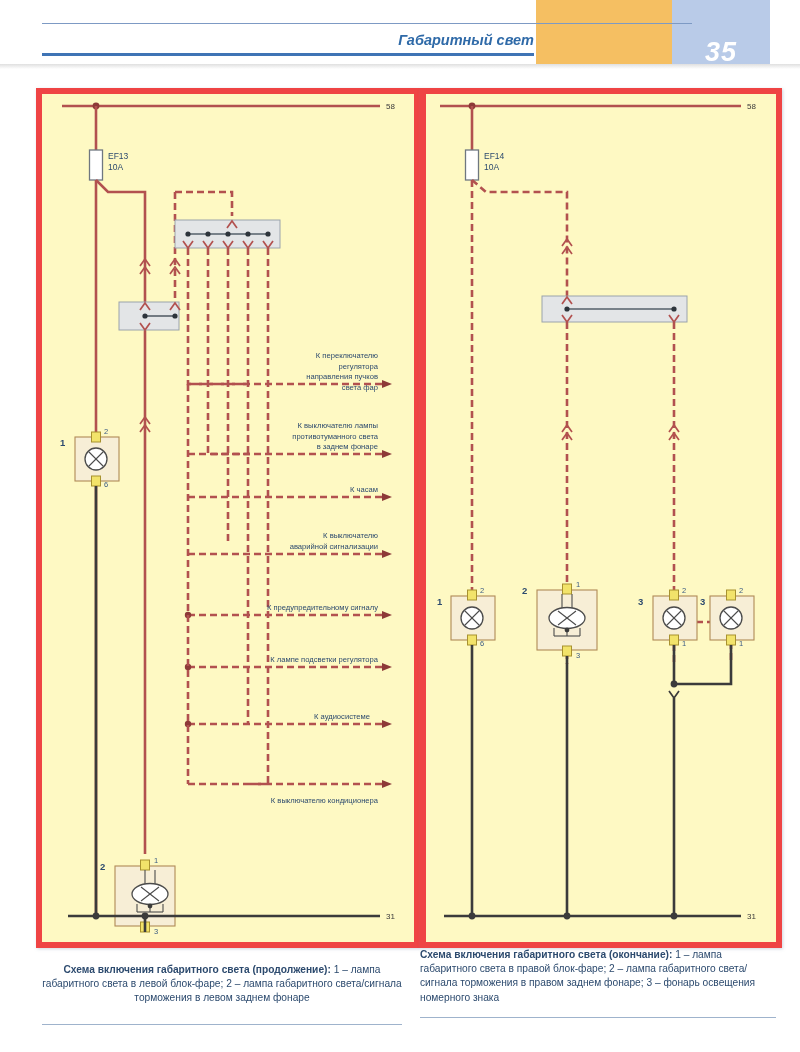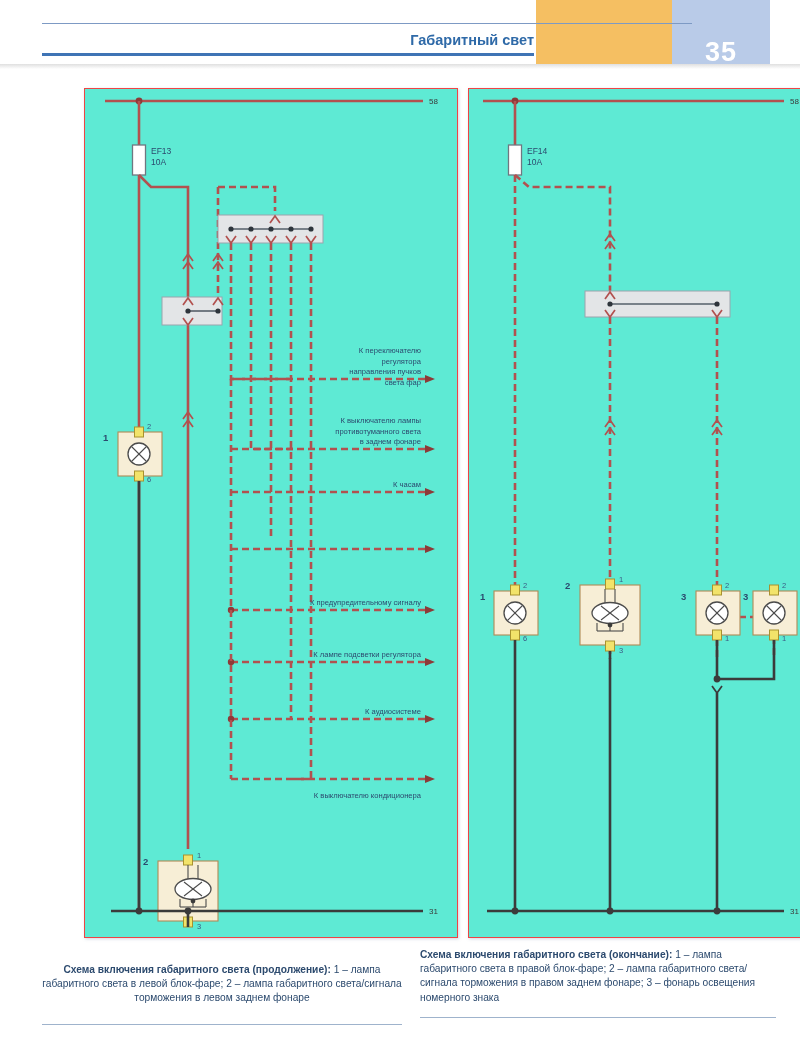--- a/index.html
+++ b/index.html
@@ -8,35 +8,35 @@
     width:800px; height:1052px;
     background:#ffffff;
     font-family:"Liberation Sans","DejaVu Sans",sans-serif;
     color:#2c4a6e;
     position:relative;
     overflow:hidden;
   }
   .page{position:relative;width:800px;height:1052px;background:#fff;}
 
   
-  .hdr{position:absolute;left:0;top:0;width:800px;height:70px;}
+  .hdr{position:absolute;left:0;top:0;width:800px;height:70px;font-style:italic;}
   .hdr-orange{position:absolute;left:536px;top:0;width:136px;height:64px;background:#f5bf62;}
   .hdr-blue{position:absolute;left:672px;top:0;width:98px;height:64px;background:#b9cbe8;}
   .hdr-pagenum{position:absolute;left:672px;top:32px;width:98px;height:40px;
     color:#ffffff;font-size:27px;font-weight:bold;text-align:center;line-height:40px;letter-spacing:1px;}
   .hdr-rule-top{position:absolute;left:42px;top:23px;width:650px;height:1px;background:#7d9ac4;}
   .hdr-title{position:absolute;left:42px;top:26px;width:492px;height:28px;
      text-align:right;font-size:14.5px;font-weight:bold;color:#2f6aa8;line-height:28px;}
   .hdr-rule-bot{position:absolute;left:42px;top:53px;width:492px;height:3px;background:#3f74b5;}
   .hdr-shadow{position:absolute;left:0;top:64px;width:800px;height:5px;
      background:linear-gradient(to bottom,rgba(150,150,150,.30),rgba(255,255,255,0));}
 
   
-  .frame{position:absolute;background:#5eead4;border:1px solid #ef4444;
-     box-shadow:1px 1px 3px rgba(120,140,170,.35);margin-left:48px;}
+  .frame{position:absolute;background:#fef9c3;border:6px solid #ef4444;
+     box-shadow:1px 1px 3px rgba(120,140,170,.35);}
   #frame-left{left:36px;top:88px;width:372px;height:848px;}
   #frame-right{left:420px;top:88px;width:350px;height:848px;}
 
   svg.sch{position:absolute;left:0;top:0;overflow:visible;}
 
   
   .w-red{stroke:#b2514f;stroke-width:2.6;fill:none;}
   .w-dash{stroke:#b2514f;stroke-width:2.6;fill:none;stroke-dasharray:7 4;}
   .w-blk{stroke:#3b3b3b;stroke-width:2.6;fill:none;}
   .dotR{fill:#8d3a38;}
@@ -207,27 +207,31 @@
     </div>
     <div class="branch-txt" style="left:150px;top:257px;width:186px;">
       <div>К переключателю</div>
       <div>регулятора</div>
       <div>направления пучков</div>
       <div>света фар</div>
     </div>
     <div class="branch-txt" style="left:150px;top:391px;width:186px;">
       <div>К часам</div>
     </div>
+    <div class="branch-txt" style="left:150px;top:437px;width:186px;">
+      <div>К выключателю</div>
+      <div>аварийной сигнализации</div>
+    </div>
     <div class="branch-txt" style="left:150px;top:509px;width:186px;">
       <div>К предупредительному сигналу</div>
     </div>
     <div class="branch-txt" style="left:150px;top:561px;width:186px;">
       <div>К лампе подсветки регулятора</div>
     </div>
-    <div class="branch-txt" style="left:150px;top:618px;width:186px;">
+    <div class="branch-txt" style="left:142px;top:618px;width:186px;">
       <div>К аудиосистеме</div>
     </div>
     <div class="branch-txt" style="left:150px;top:702px;width:186px;">
       <div>К выключателю кондиционера</div>
     </div>
   </div>
 
   <div class="frame" id="frame-right">
     <svg class="sch" width="350" height="848" viewBox="0 0 350 848">
 

